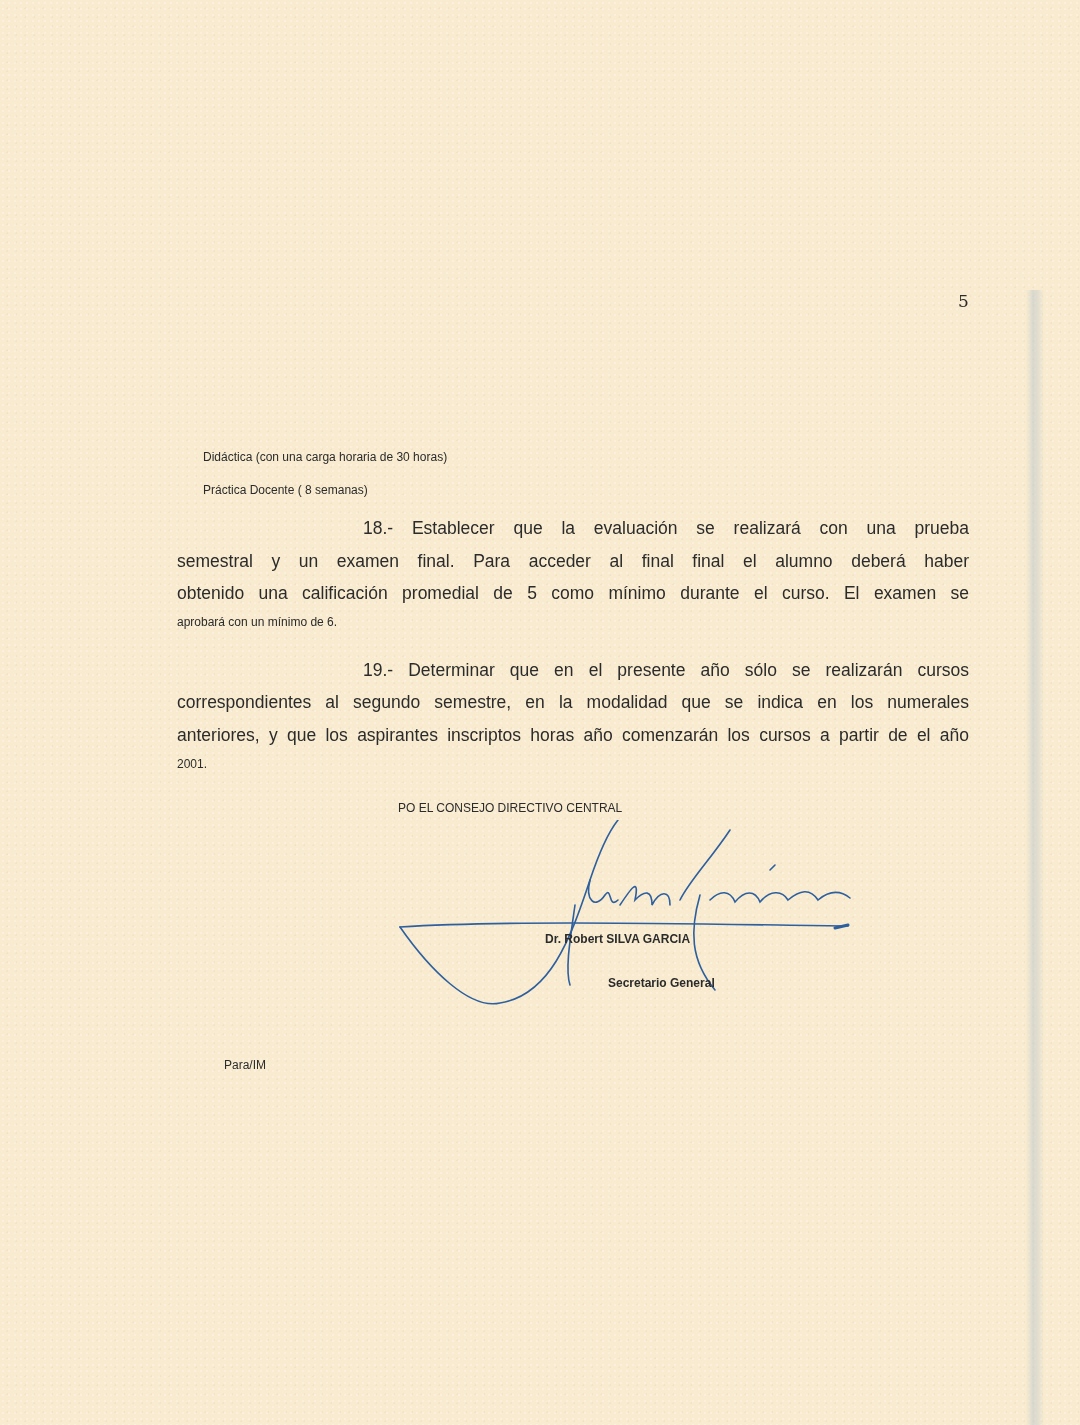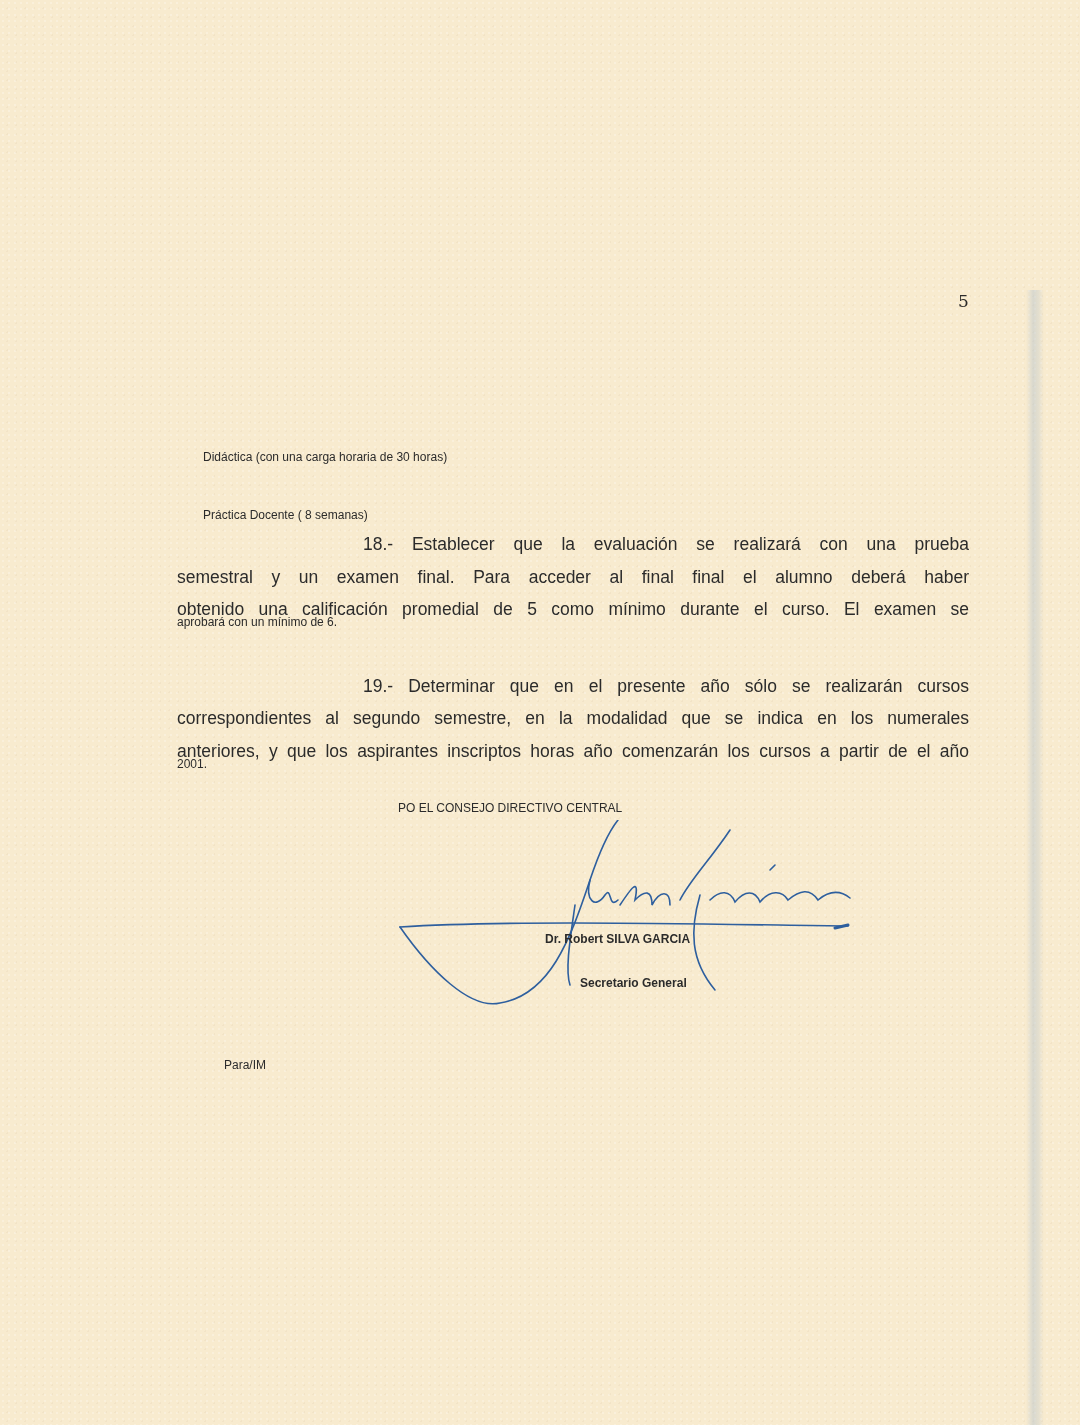--- a/index.html
+++ b/index.html
@@ -8,36 +8,36 @@
     background:#f8ebcf;
     background-image:
       radial-gradient(rgba(255,255,255,0.25) 1px, transparent 1px),
       radial-gradient(rgba(200,180,140,0.12) 1px, transparent 1px);
     background-size: 6px 6px, 9px 9px;
     background-position: 0 0, 3px 4px;
     font-family: "Liberation Sans", sans-serif;
     color:#2b2b2b;
   }
   .txt { position:absolute; font-size:12px; letter-spacing:0; white-space:nowrap; }
-  .just { position:absolute; left:177px; width:792px; font-size:17.5px; text-align:justify; text-align-last:justify; white-space:nowrap;margin-top:16px; }
+  .just { position:absolute; left:177px; width:792px; font-size:17.5px; text-align:justify; text-align-last:justify; white-space:nowrap; }
   .pagenum { left:958px; top:291px; font-size:17px; font-family:"DejaVu Serif", serif; }
   .edge { position:absolute; left:1026px; top:290px; width:18px; height:1135px;
           background:linear-gradient(to right, rgba(190,200,200,0) 0%, rgba(190,200,205,0.55) 40%, rgba(190,200,205,0.35) 70%, rgba(190,200,200,0) 100%); }
   .bold { font-weight:bold; }
   .sig { position:absolute; left:390px; top:820px; width:480px; height:200px; }
 </style>
 </head>
 <body>
 
 <div class="edge"></div>
 
 <div class="txt pagenum">5</div>
 
 <div class="txt" style="left:203px; top:450px;">Didáctica (con  una  carga horaria de 30 horas)</div>
-<div class="txt" style="left:203px; top:483px;margin-top:25px;">Práctica  Docente ( 8 semanas)</div>
+<div class="txt" style="left:203px; top:483px;">Práctica  Docente ( 8 semanas)</div>
 
 <div class="just" style="left:363px; width:606px; top:518px;">18.- Establecer que la evaluación  se realizará con una prueba</div>
 <div class="just" style="top:551px;">semestral y  un examen final.  Para acceder  al final final el alumno   deberá haber</div>
 <div class="just" style="top:583px;">obtenido una calificación promedial de 5 como mínimo durante el curso. El examen se</div>
 <div class="txt" style="left:177px; top:615px;">aprobará con un mínimo de 6.</div>
 
 <div class="just" style="left:363px; width:606px; top:660px;">19.- Determinar que en el presente año sólo se realizarán cursos</div>
 <div class="just" style="top:692px;">correspondientes  al segundo semestre,  en la modalidad que se indica en los numerales</div>
 <div class="just" style="top:725px;">anteriores, y que los aspirantes inscriptos horas año comenzarán los cursos a partir de el año</div>
 <div class="txt" style="left:177px; top:757px;">2001.</div>
@@ -52,15 +52,15 @@
     <path d="M230,85 C240,70 250,55 245,80 C255,70 262,70 262,85 C270,70 280,70 280,85"></path>
     <path d="M290,80 C300,60 320,40 340,10 M310,75 C300,110 300,140 325,170"></path>
     <path d="M320,80 C330,70 340,70 345,82 C355,70 365,70 370,82 C380,70 392,70 398,80 C410,70 420,68 428,80 C440,70 450,70 460,78"></path>
     <path d="M380,50 L385,45"></path>
     <path d="M185,85 C180,120 175,150 180,165"></path>
     <path d="M445,108 L458,105" stroke-width="3"></path>
   </g>
 </svg>
 
 <div class="txt bold" style="left:545px; top:932px;">Dr. Robert SILVA GARCIA</div>
-<div class="txt bold" style="left:580px; top:976px;">Secretario General</div>
+<div class="txt bold" style="left:608px; top:976px;">Secretario General</div>
 
 <div class="txt" style="left:224px; top:1058px;">Para/IM</div>
 
 </body></html>

